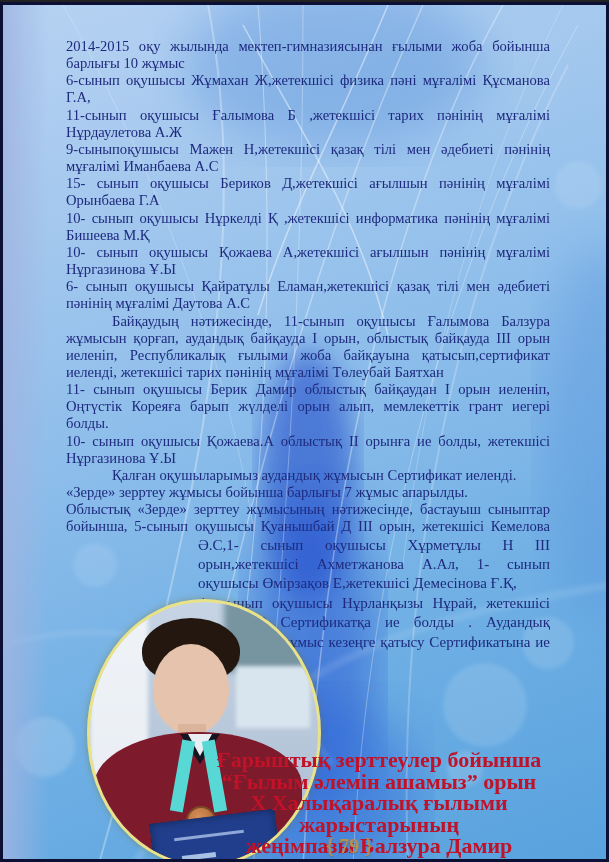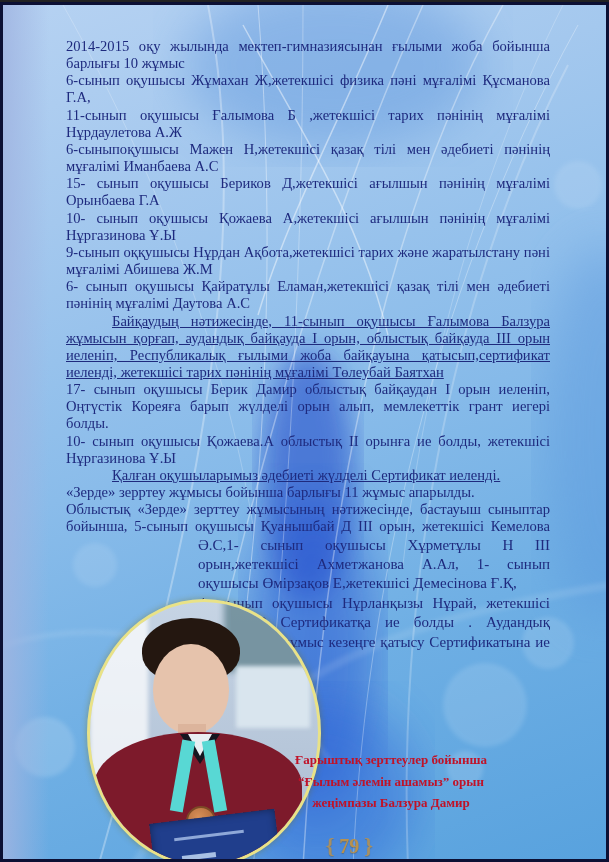--- a/index.html
+++ b/index.html
@@ -20,21 +20,21 @@
     background:linear-gradient(90deg,rgba(160,180,225,.85),rgba(160,180,225,0));
   }
   
   .content{
     position:absolute;left:63px;top:33px;width:484px;
     color:#1e2a7e;
     font-size:14.6px;line-height:17.15px;
     text-align:justify;
   }
   .content p{margin:0;}
-  .content p.indent{text-indent:46px;text-decoration:underline;}
+  .content p.indent{text-indent:46px;}
   .content p.jlast{text-align-last:justify;}
   .content p.narrow{margin-left:132px;font-size:15px;line-height:19.4px;}
   
   .photo{
     position:absolute;left:84px;top:594px;width:228px;height:262px;
     border-radius:50%;
     border:3px solid #e9e287;
     box-shadow:0 0 6px rgba(120,110,20,.45);
     overflow:hidden;
     background:linear-gradient(180deg,#c6d4e4 0%,#b7c7da 55%,#aab9d0 100%);
@@ -53,25 +53,25 @@
   .ph-ribbon-r{left:118px;top:138px;width:13px;height:72px;background:#58d8d4;transform:rotate(-10deg);}
   .ph-medal{left:96px;top:204px;width:26px;height:26px;border-radius:50%;
     background:radial-gradient(circle at 40% 35%,#d89058,#a05c30);border:2px solid #7c4a26;}
   .ph-folder{left:64px;top:214px;width:126px;height:86px;background:#203e8c;transform:rotate(-7deg);
     border:1px solid #16駅2a66;box-shadow:inset 0 0 8px rgba(0,0,0,.4);}
   .ph-folder-line1{left:84px;top:232px;width:70px;height:3px;background:#8fa8d8;transform:rotate(-7deg);}
   .ph-folder-line2{left:92px;top:252px;width:34px;height:5px;background:#a8c0e4;transform:rotate(-7deg);}
   .ph-hand{left:178px;top:240px;width:30px;height:22px;background:#e0bfa8;border-radius:50%;transform:rotate(-24deg);}
   
   .award{
-    position:absolute;left:210px;top:744px;width:356px;
+    position:absolute;left:198px;top:744px;width:356px;
     text-align:center;
     color:#c01228;
     font-weight:bold;
-    font-size:13px;line-height:21.5px;
+    font-size:22px;line-height:21.5px;
   }
   
   .pagenum{
     position:absolute;left:250px;top:829px;width:120px;
     text-align:right;
     color:#b7914f;
     font-weight:bold;
     font-size:20px;line-height:24px;
     text-shadow:0 1px 1px rgba(90,60,10,.35);
   }
@@ -125,30 +125,30 @@
       <circle cx="92" cy="560" r="22" opacity="0.10" filter="url(#b1)"></circle>
       <circle cx="575" cy="180" r="24" opacity="0.10" filter="url(#b1)"></circle>
     </g>
   </svg>
   <div class="leftband"></div>
 
   <div class="content" id="paragraphs">
       <p>2014-2015 оқу жылында  мектеп-гимназиясынан ғылыми жоба бойынша барлығы 10 жұмыс</p>
       <p>6-сынып оқушысы  Жұмахан Ж,жетекшісі физика пәні мұғалімі Құсманова Г.А,</p>
       <p>11-сынып оқушысы  Ғалымова Б ,жетекшісі тарих пәнінің мұғалімі Нұрдаулетова А.Ж</p>
-      <p>6-сыныпоқушысы  Мажен Н,жетекшісі  қазақ тілі мен әдебиеті пәнінің мұғалімі Иманбаева А.С</p>
+      <p>9-сыныпоқушысы  Мажен Н,жетекшісі  қазақ тілі мен әдебиеті пәнінің мұғалімі Иманбаева А.С</p>
       <p>15- сынып оқушысы Бериков Д,жетекшісі ағылшын пәнінің мұғалімі Орынбаева Г.А</p>
+      <p>10- сынып оқушысы  Нұркелді Қ ,жетекшісі информатика пәнінің мұғалімі Бишеева М.Қ</p>
       <p>10- сынып оқушысы Қожаева А,жетекшісі ағылшын пәнінің мұғалімі Нұргазинова Ұ.Ы</p>
-      <p>9-сынып оққушысы Нұрдан Ақбота,жетекшісі  тарих және жаратылстану пәні мұғалімі Абишева Ж.М</p>
       <p>6- сынып оқушысы Қайратұлы Еламан,жетекшісі қазақ тілі мен әдебиеті пәнінің мұғалімі Даутова А.С</p>
       <p class="indent">Байқаудың нәтижесінде,  11-сынып оқушысы Ғалымова Балзура жұмысын қорғап, аудандық байқауда I орын, облыстық байқауда III орын иеленіп, Республикалық ғылыми жоба байқауына қатысып,сертификат иеленді, жетекшісі тарих пәнінің мұғалімі Төлеубай  Баятхан</p>
-      <p>17- сынып оқушысы Берик Дамир облыстық байқаудан I орын иеленіп, Оңтүстік Кореяға барып жүлделі орын алып, мемлекеттік  грант  иегері  болды.</p>
+      <p>11- сынып оқушысы Берик Дамир облыстық байқаудан I орын иеленіп, Оңтүстік Кореяға барып жүлделі орын алып, мемлекеттік  грант  иегері  болды.</p>
       <p>10- сынып оқушысы Қожаева.А облыстық ІІ орынға ие болды, жетекшісі Нұргазинова Ұ.Ы</p>
-      <p class="indent">Қалған оқушыларымыз  әдебиеті жүлделі Сертификат иеленді.</p>
-      <p>«Зерде»  зерртеу жұмысы бойынша барлығы 11 жұмыс апарылды.</p>
+      <p class="indent">Қалған оқушыларымыз  аудандық жұмысын Сертификат иеленді.</p>
+      <p>«Зерде»  зерртеу жұмысы бойынша барлығы 7 жұмыс апарылды.</p>
       <p class="jlast">Облыстық «Зерде» зерттеу  жұмысының нәтижесінде, бастауыш сыныптар бойынша, 5-сынып оқушысы Қуанышбай Д  ІІІ орын, жетекшісі Кемелова</p>
       <p class="narrow">Ә.С,1- сынып оқушысы  Хұрметұлы Н ІІІ орын,жетекшісі Ахметжанова А.Ал, 1- сынып оқушысы Өмірзақов Е,жетекшісі Демесінова Ғ.Қ,</p>
       <p class="narrow">4- сынып оқушысы Нұрланқызы Нұрай, жетекшісі Раева Г.Р Сертификатқа ие болды . Аудандық байқаудан 7 жұмыс кезеңге қатысу  Сертификатына ие болды</p>
     </div>
 
   <div class="photo">
     <div class="ph-whiteband"></div>
     <div class="ph-board"></div>
     <div class="ph-window"></div>
     <div class="ph-hair"></div>
@@ -162,20 +162,21 @@
     <div class="ph-medal"></div>
     <div class="ph-folder"></div>
     <div class="ph-folder-line1"></div>
     <div class="ph-folder-line2"></div>
     <div class="ph-hand"></div>
   </div>
 
   <div class="award" id="award-lines">
       <div class="award-line">Ғарыштық  зерттеулер  бойынша</div>
       <div class="award-line">“Ғылым  әлемін ашамыз”  орын</div>
+      <div class="award-line">Х  Халықаралық  ғылыми  жарыстарының</div>
       <div class="award-line">жеңімпазы Балзура Дамир</div>
     </div>
 
   <div class="pagenum">
     <span class="orn">{</span>
     <span>79</span>
     <span class="orn">}</span>
   </div>
 
 </div>

